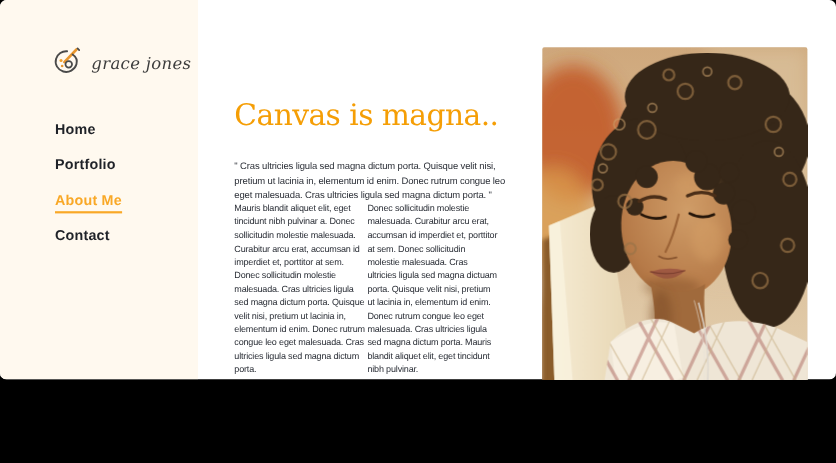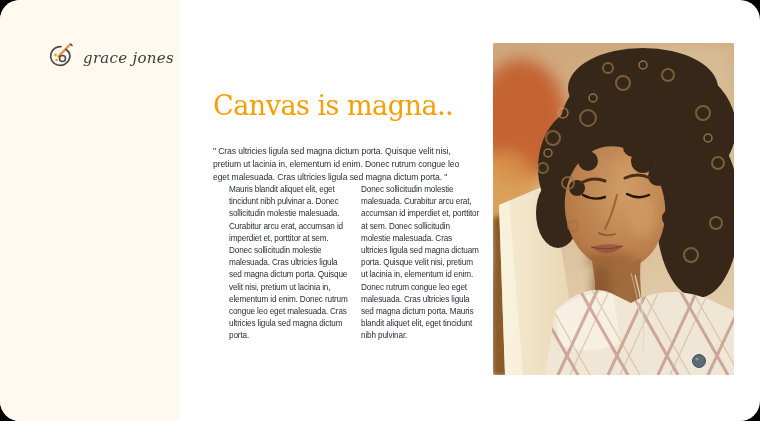--- a/index.html
+++ b/index.html
@@ -1,19 +1,19 @@
 <!DOCTYPE html>
 <html><head>
 <meta charset="utf-8">
 <style>
   html,body{margin:0;padding:0;background:#000;}
   *{box-sizing:border-box;}
   .card{
-    position:relative;width:760px;height:421px;background:#ffffff;
-    border-radius:20px;overflow:hidden;
+    position:relative;width:760px;height:345px;background:#ffffff;
+    border-radius:6px;overflow:hidden;
     font-family:"Liberation Sans",sans-serif;
   }
   
   .sidebar{position:absolute;left:0;top:0;bottom:0;width:180px;background:#FFF9EF;}
   .logo{position:absolute;left:46px;top:42px;display:flex;align-items:center;gap:7px;cursor:pointer;}
   .logo-text{
     font-family:"DejaVu Serif",serif;font-style:italic;font-size:15px;
     color:#3d3d3d;letter-spacing:.3px;white-space:nowrap;
   }
   .nav{position:absolute;left:50px;top:110px;display:flex;flex-direction:column;}
@@ -28,22 +28,22 @@
   .heading{
     position:absolute;left:213px;top:90px;width:260px;margin:0;
     font-family:"DejaVu Serif","Liberation Serif",serif;font-weight:normal;
     font-size:27px;letter-spacing:-.5px;color:#F59E05;white-space:nowrap;
   }
   .quote{
     position:absolute;left:213px;top:136px;width:252px;
     font-size:8.6px;line-height:13.4px;letter-spacing:-.1px;color:#2a2e36;
   }
   .columns{
-    position:absolute;left:229px;top:184px;width:252px;
-    display:flex;gap:13px;
+    position:absolute;left:213px;top:184px;width:252px;
+    display:flex;gap:2px;
   }
   .col{
     width:119px;font-size:8.2px;line-height:12.2px;letter-spacing:-.15px;color:#2a2e36;
   }
   
   .photo{
     position:absolute;left:493px;top:43px;width:241px;height:332px;
     border-radius:2px;overflow:hidden;background:#d8bfa0;
   }
   .photo svg{display:block;}
@@ -61,20 +61,26 @@
           <path d="M24.5,2 L26,3.5" stroke="#4a4a4a" stroke-width="1.6" stroke-linecap="round"></path>
           <path d="M20,7.5 C23,9.5 24.5,13 23.5,16.5 C22,21.5 16.5,24.5 11.5,23 C6.5,21.5 3.5,16.5 5,11.5 C6.3,7 10.5,4.2 15,4.6" fill="none" stroke="#4a4a4a" stroke-width="1.7" stroke-linecap="round"></path>
           <circle cx="16.5" cy="16.5" r="3" fill="none" stroke="#4a4a4a" stroke-width="1.6"></circle>
           <circle cx="9.5" cy="13" r="1.4" fill="#F0A030"></circle>
           <circle cx="10.5" cy="18" r="1.2" fill="#E8962E"></circle>
         </svg>
       </span>
       <span class="logo-text">grace jones</span>
     </div>
 
+    <nav class="nav">
+      <a class="nav-item">Home</a>
+      <a class="nav-item">Portfolio</a>
+      <a class="nav-item active">About Me</a>
+      <a class="nav-item">Contact</a>
+    </nav>
   </aside>
 
   <h1 class="heading">Canvas is magna..</h1>
 
   <p class="quote">" Cras ultricies ligula sed magna dictum porta. Quisque velit nisi, pretium ut lacinia in, elementum id enim. Donec rutrum congue leo eget malesuada. Cras ultricies ligula sed magna dictum porta. "</p>
 
   <div class="columns">
     <div class="col">Mauris blandit aliquet elit, eget tincidunt nibh pulvinar a. Donec sollicitudin molestie malesuada. Curabitur arcu erat, accumsan id imperdiet et, porttitor at sem. Donec sollicitudin molestie malesuada. Cras ultricies ligula sed magna dictum porta. Quisque velit nisi, pretium ut lacinia in, elementum id enim. Donec rutrum congue leo eget malesuada. Cras ultricies ligula sed magna dictum porta.</div>
     <div class="col">Donec sollicitudin molestie malesuada. Curabitur arcu erat, accumsan id imperdiet et, porttitor at sem. Donec sollicitudin molestie malesuada. Cras ultricies ligula sed magna dictuam porta. Quisque velit nisi, pretium ut lacinia in, elementum id enim. Donec rutrum congue leo eget malesuada. Cras ultricies ligula sed magna dictum porta.  Mauris blandit aliquet elit, eget tincidunt nibh pulvinar.</div>
   </div>

